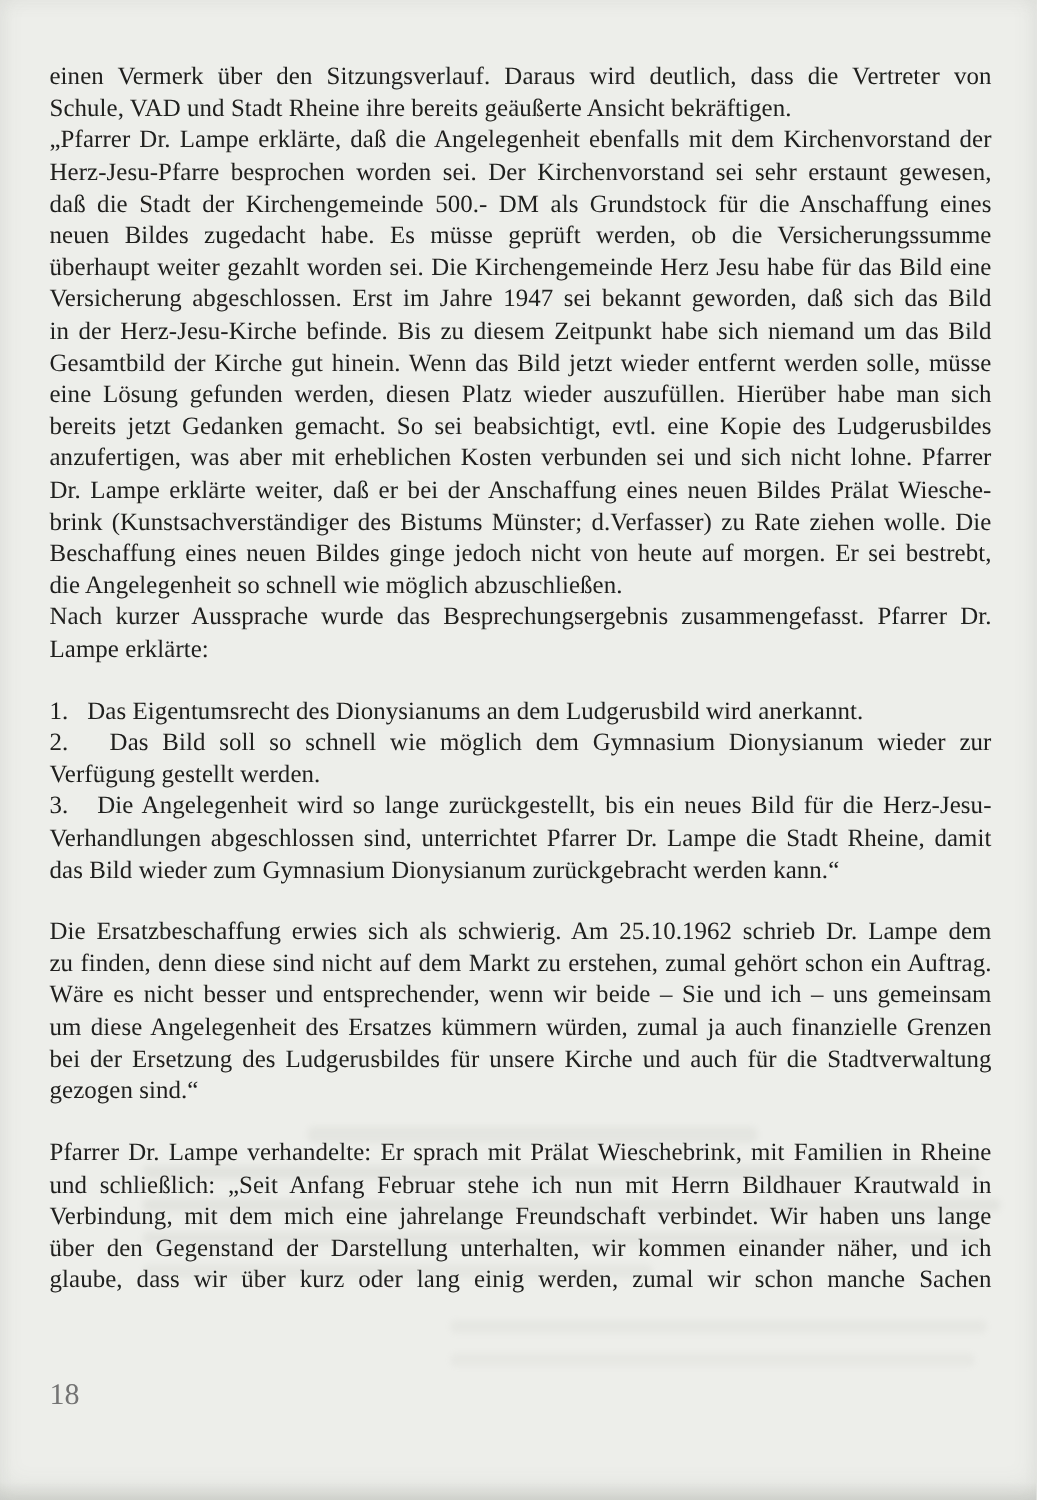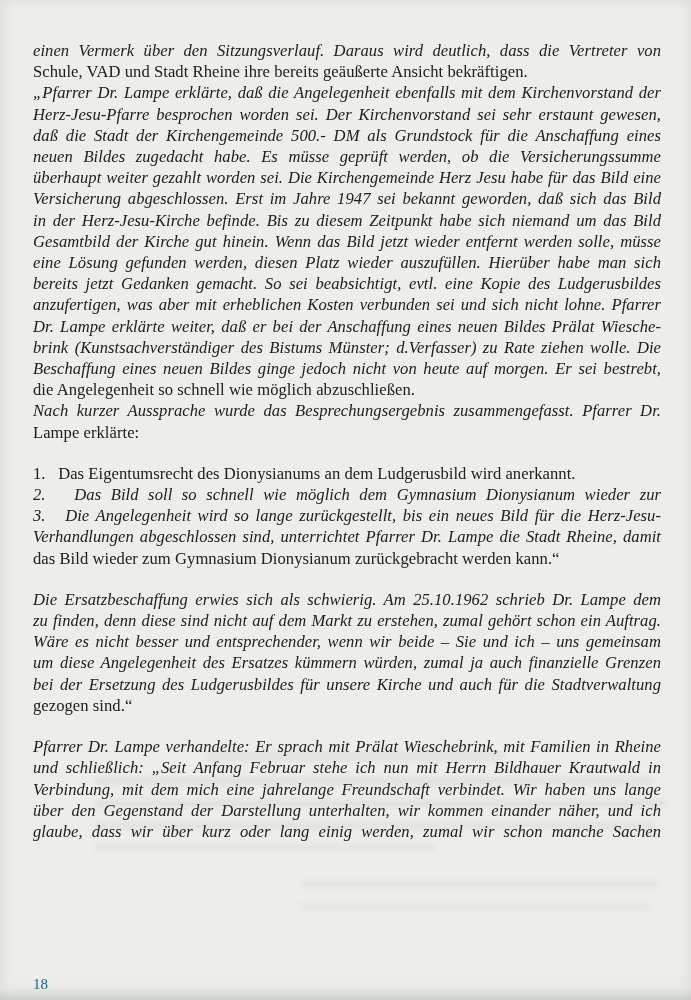--- a/index.html
+++ b/index.html
@@ -46,30 +46,30 @@
     line-height: 21.2px;
     letter-spacing: 0.05px;
   }
   .block { margin: 0; }
   .block.gap1 { margin-top: 20px; }
   .line {
     text-align: justify;
     text-align-last: left;
     min-height: 21.2px;
   }
-  .line.j { text-align-last: justify; font-style: italic; }
+  .line.j { text-align-last: justify; }
 
   .page-number {
     position: absolute;
     left: 33px;
-    top: 974px;
+    top: 920px;
     z-index: 2;
-    font-size: 15px;
+    font-size: 20px;
     line-height: 21px;
-    color: #0369a1;
+    color: #737373;
   }
   .bottom-shade {
     position: absolute;
     left: 0; right: 0; bottom: 0;
     height: 12px;
     z-index: 3;
     background: linear-gradient(to bottom, rgba(110,112,104,0), rgba(110,112,104,0.14));
     pointer-events: none;
   }
 </style>
@@ -110,20 +110,21 @@
         <div class="line j">Beschaffung eines neuen Bildes ginge jedoch nicht von heute auf morgen. Er sei bestrebt,</div>
         <div class="line">die Angelegenheit so schnell wie möglich abzuschließen.</div>
       </div>
       <div class="block">
         <div class="line j">Nach kurzer Aussprache wurde das Besprechungsergebnis zusammengefasst. Pfarrer Dr.</div>
         <div class="line">Lampe erklärte:</div>
       </div>
       <div class="block gap1">
         <div class="line">1.&nbsp;&nbsp; Das Eigentumsrecht des Dionysianums an dem Ludgerusbild wird anerkannt.</div>
         <div class="line j">2.&nbsp;&nbsp; Das Bild soll so schnell wie möglich dem Gymnasium Dionysianum wieder zur</div>
+        <div class="line">Verfügung gestellt werden.</div>
         <div class="line j">3.&nbsp;&nbsp; Die Angelegenheit wird so lange zurückgestellt, bis ein neues Bild für die Herz-Jesu-</div>
       </div>
       <div class="block">
         <div class="line j">Verhandlungen abgeschlossen sind, unterrichtet Pfarrer Dr. Lampe die Stadt Rheine, damit</div>
         <div class="line">das Bild wieder zum Gymnasium Dionysianum zurückgebracht werden kann.“</div>
       </div>
       <div class="block gap1">
         <div class="line j">Die Ersatzbeschaffung erwies sich als schwierig. Am 25.10.1962 schrieb Dr. Lampe dem</div>
         <div class="line j">zu finden, denn diese sind nicht auf dem Markt zu erstehen, zumal gehört schon ein Auftrag.</div>
         <div class="line j">Wäre es nicht besser und entsprechender, wenn wir beide – Sie und ich – uns gemeinsam</div>

